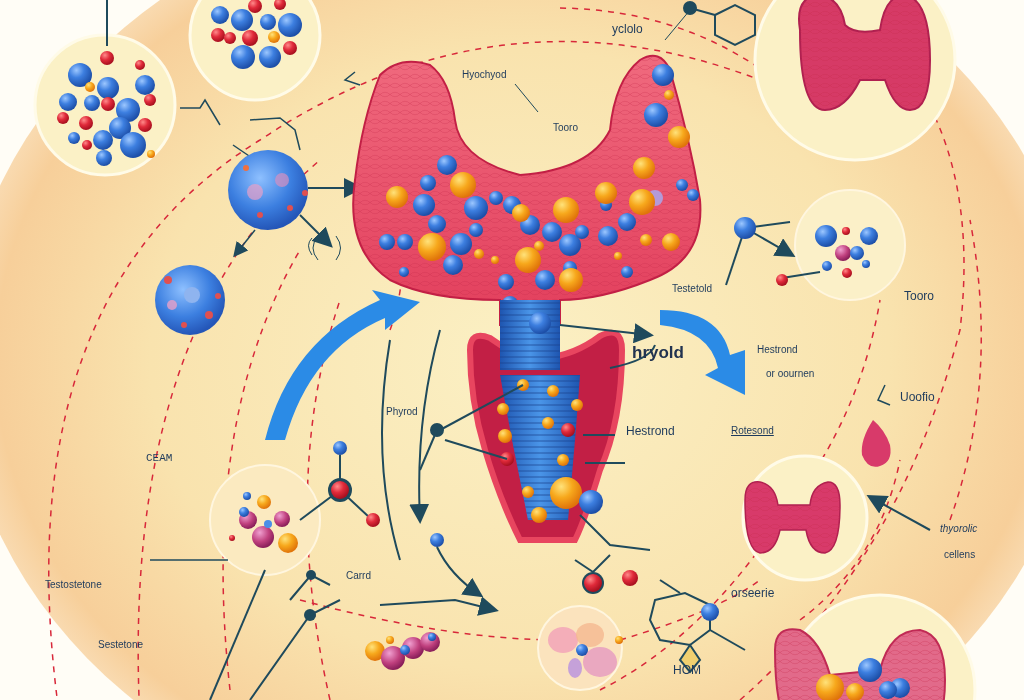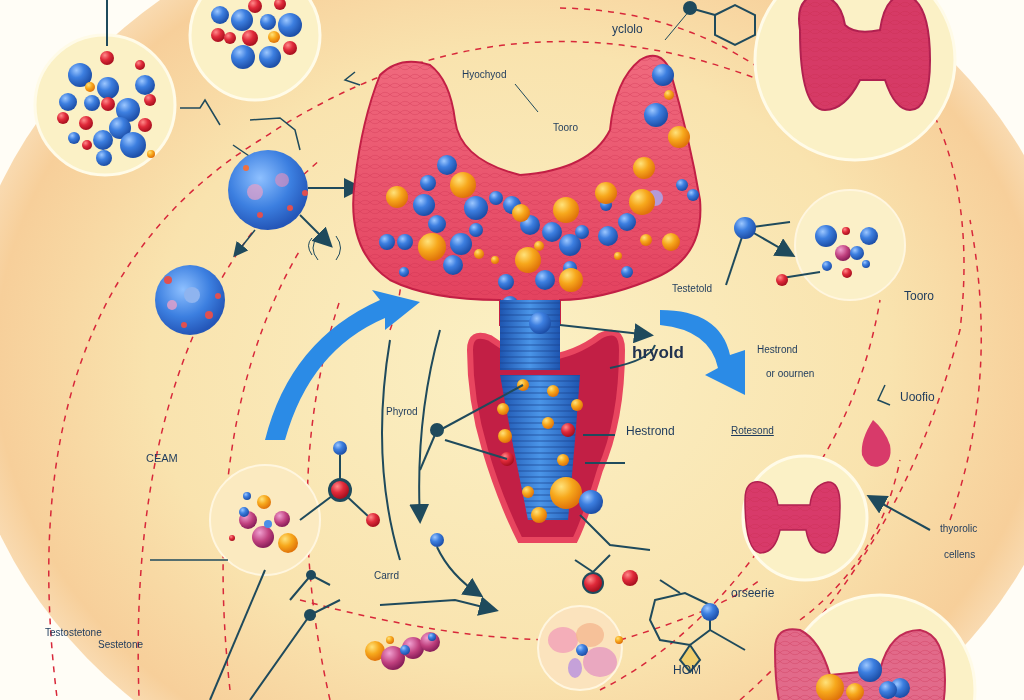--- a/index.html
+++ b/index.html
@@ -393,21 +393,21 @@
 <div class="lbl sm" style="left:612px;top:23px;">yclolo</div>
 <div class="lbl" style="left:672px;top:283px;">Testetold</div>
 <div class="lbl bold" style="left:612px;top:343px;margin-left:20px;">hryold</div>
 <div class="lbl" style="left:757px;top:344px;">Hestrond</div>
 <div class="lbl" style="left:766px;top:368px;">or oournen</div>
 <div class="lbl sm" style="left:904px;top:290px;">Tooro</div>
 <div class="lbl sm" style="left:900px;top:391px;">Uoofio</div>
 <div class="lbl" style="left:352px;top:406px;margin-left:34px;">Phyrod</div>
 <div class="lbl big" style="left:626px;top:425px;">Hestrond</div>
 <div class="lbl" style="left:731px;top:425px;text-decoration:underline;">Rotesond</div>
-<div class="lbl sm" style="left:146px;top:452px;font-size:11px;">CEAM</div>
-<div class="lbl" style="left:940px;top:523px;">thyorolic</div>
+<div class="lbl sm" style="left:146px;top:452px;font-size:11px;font-family:Liberation Mono, monospace;">CEAM</div>
+<div class="lbl" style="left:940px;top:523px;font-style:italic;">thyorolic</div>
 <div class="lbl" style="left:944px;top:549px;">cellens</div>
-<div class="lbl" style="left:45px;top:579px;margin-top:48px;">Testostetone</div>
+<div class="lbl" style="left:45px;top:579px;">Testostetone</div>
 <div class="lbl" style="left:98px;top:639px;">Sestetone</div>
-<div class="lbl" style="left:346px;top:570px;margin-left:28px;">Carrd</div>
+<div class="lbl" style="left:346px;top:570px;">Carrd</div>
 <div class="lbl sm" style="left:731px;top:587px;">orseerie</div>
 <div class="lbl sm" style="left:673px;top:664px;">HOM</div>
 </div>
 
 </body></html>

